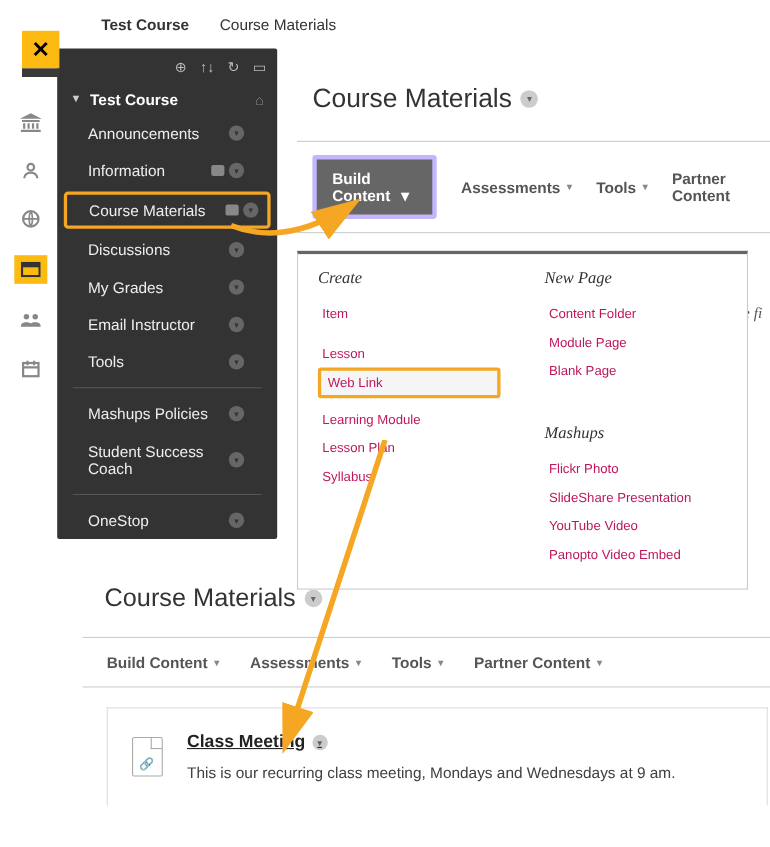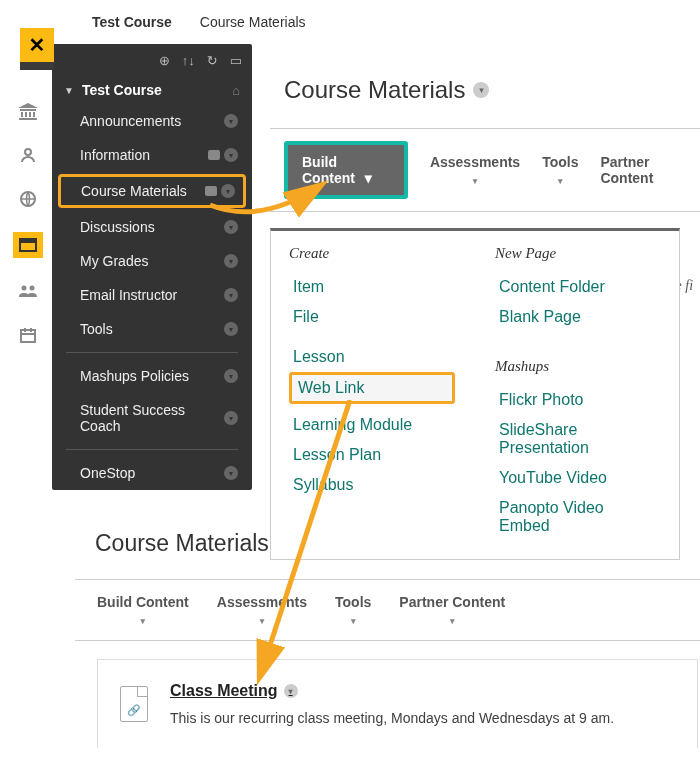--- a/index.html
+++ b/index.html
@@ -108,21 +108,21 @@
       font-size: 14px;
       flex: 1;
     }
     .sidebar-title-row .home-ico {
       font-size: 13px;
       color: #888;
     }
     .sidebar-item {
       display: flex;
       align-items: center;
-      padding: 9px 14px 9px 28px;
+      padding: 9px 30px 9px 28px;
       color: #eee;
       font-size: 14px;
       cursor: pointer;
     }
     .sidebar-item .label {
       flex: 1;
     }
     .sidebar-item .chev {
       width: 14px;
       height: 14px;
@@ -189,32 +189,31 @@
       align-items: center;
     }
     .action-btn {
       font-size: 14px;
       color: #555;
       font-weight: 600;
       display: flex;
       align-items: center;
       gap: 6px;
       cursor: pointer;
-      flex-direction: column;
     }
     .action-btn .dd {
       font-size: 9px;
       color: #888;
     }
     .build-content-btn {
       background: #666;
       color: #fff;
       padding: 9px 14px;
       border-radius: 3px;
-      border: 4px solid #14b8a6;
+      border: 4px solid #c4b5fd;
       font-weight: 700;
       font-size: 14px;
     }
     .dropdown-panel {
       position: absolute;
       top: 168px;
       left: 0;
       width: 410px;
       background: #fff;
       border: 1px solid #ccc;
@@ -228,25 +227,25 @@
       flex: 1;
     }
     .dd-heading {
       font-style: italic;
       font-family: Georgia, serif;
       font-size: 15px;
       color: #333;
       margin-bottom: 10px;
     }
     .dd-heading.sub {
-      margin-top: 26px;
+      margin-top: 36px;
     }
     .dd-item {
-      font-size: 16px;
-      color: #0f766e;
+      font-size: 12px;
+      color: #be185d;
       padding: 6px 4px;
       cursor: pointer;
     }
     .dd-item.highlighted {
       border: 3px solid #f5a623;
       border-radius: 3px;
       background: #f5f5f5;
       padding: 4px 6px;
     }
     .info-text {
@@ -509,32 +508,32 @@
       </div>
       <div class="action-btn">
         <span>Partner Content</span>
       </div>
     </div>
 
     <div class="dropdown-panel">
       <div class="dd-col">
         <div class="dd-heading">Create</div>
         <div class="dd-item">Item</div>
-        <div class="dd-item">File</div>
         <div style="height:10px"></div>
         <div class="dd-item">Lesson</div>
         <div class="dd-item highlighted">Web Link</div>
         <div style="height:6px"></div>
         <div class="dd-item">Learning Module</div>
         <div class="dd-item">Lesson Plan</div>
         <div class="dd-item">Syllabus</div>
       </div>
       <div class="dd-col">
         <div class="dd-heading">New Page</div>
         <div class="dd-item">Content Folder</div>
+        <div class="dd-item">Module Page</div>
         <div class="dd-item">Blank Page</div>
         <div class="dd-heading sub">Mashups</div>
         <div class="dd-item">Flickr Photo</div>
         <div class="dd-item">SlideShare Presentation</div>
         <div class="dd-item">YouTube Video</div>
         <div class="dd-item">Panopto Video Embed</div>
       </div>
     </div>
 
     <div class="info-text">

